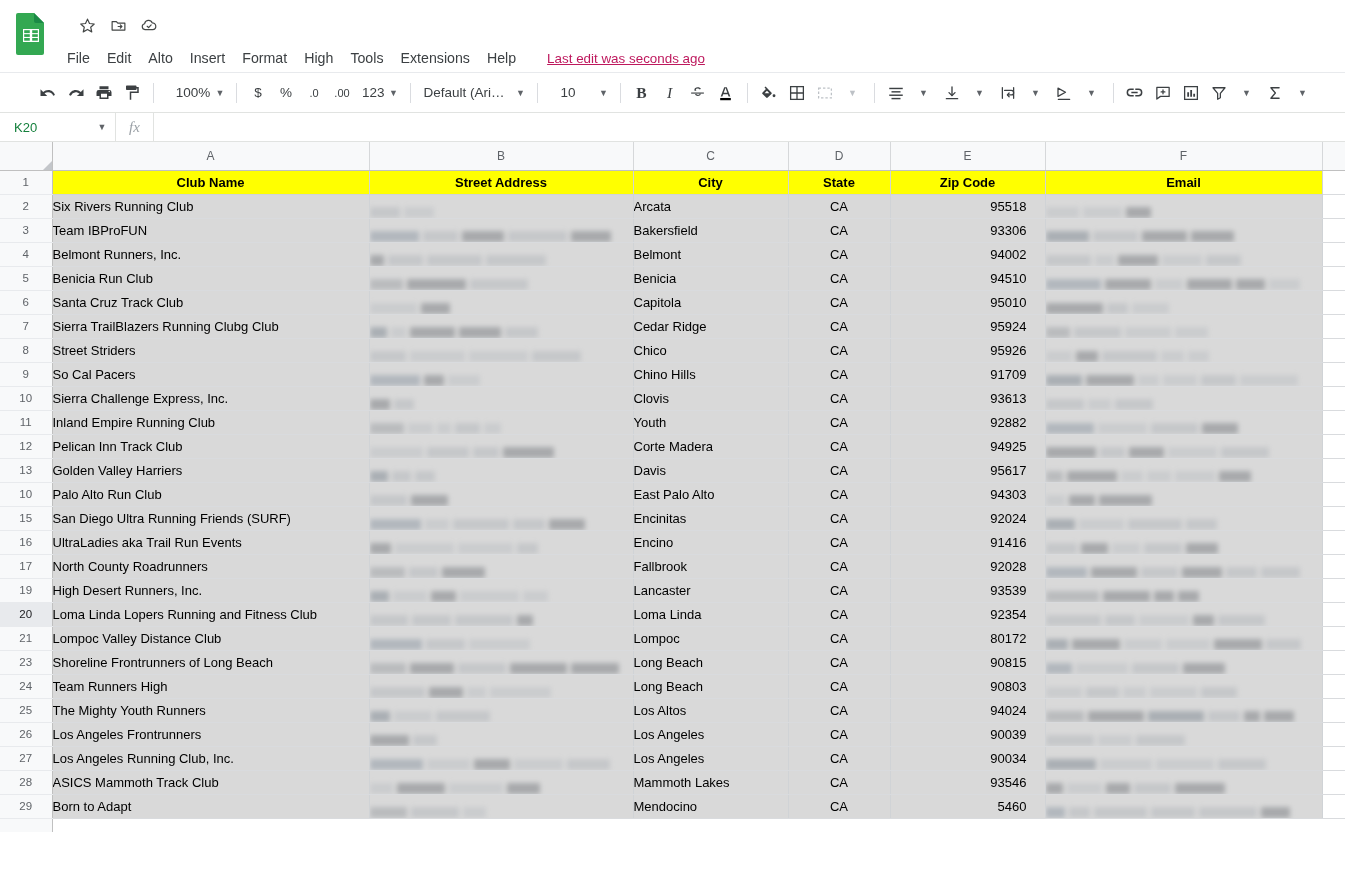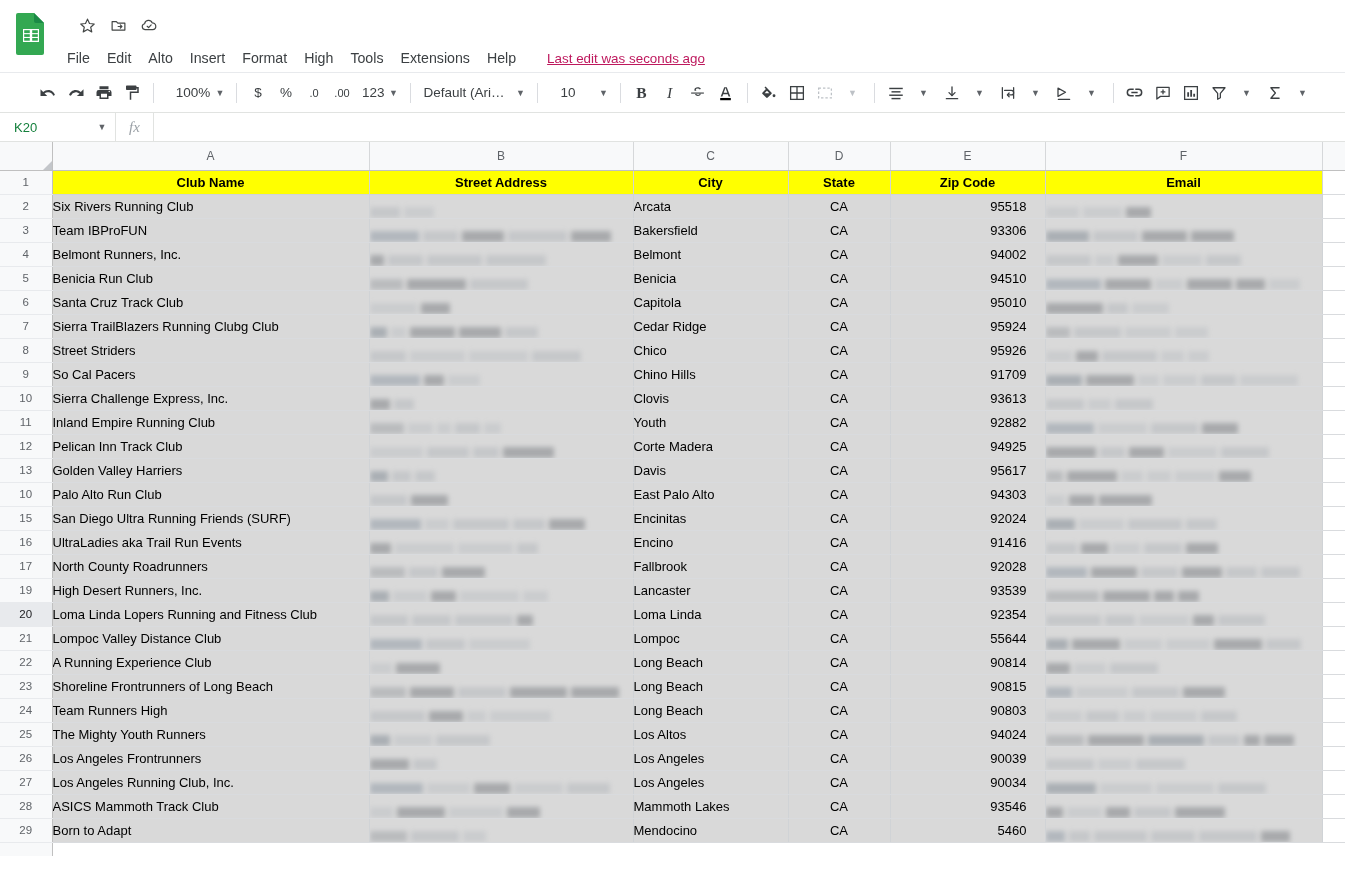--- a/index.html
+++ b/index.html
@@ -772,32 +772,22 @@
           <td class="cell num">92354</td>
           <td class="cell"><span class="blur"><span style="width:55px;background:#babdc1"></span><span style="width:30px;background:#babdc1"></span><span style="width:50px;background:#c2c5c8"></span><span style="width:21px;background:#8a8d91"></span><span style="width:47px;background:#babdc1"></span></span></td>
           <td class="cell empty-right"></td>
         </tr>
         <tr>
           <td class="rowhead">21</td>
           <td class="cell">Lompoc Valley Distance Club</td>
           <td class="cell"><span class="blur"><span style="width:52px;background:#9aa3ad"></span><span style="width:39px;background:#babdc1"></span><span style="width:61px;background:#c2c5c8"></span></span></td>
           <td class="cell">Lompoc</td>
           <td class="cell ctr">CA</td>
-          <td class="cell num">55644</td>
+          <td class="cell num">80172</td>
           <td class="cell"><span class="blur"><span style="width:22px;background:#8e969e"></span><span style="width:48px;background:#8a8d91"></span><span style="width:38px;background:#c2c5c8"></span><span style="width:44px;background:#c2c5c8"></span><span style="width:48px;background:#8a8d91"></span><span style="width:35px;background:#babdc1"></span></span></td>
-          <td class="cell empty-right"></td>
-        </tr>
-        <tr>
-          <td class="rowhead">22</td>
-          <td class="cell">A Running Experience Club</td>
-          <td class="cell"><span class="blur"><span style="width:22px;background:#c2c5c8"></span><span style="width:44px;background:#8a8d91"></span></span></td>
-          <td class="cell">Long Beach</td>
-          <td class="cell ctr">CA</td>
-          <td class="cell num">90814</td>
-          <td class="cell"><span class="blur"><span style="width:24px;background:#8a8d91"></span><span style="width:32px;background:#c2c5c8"></span><span style="width:48px;background:#babdc1"></span></span></td>
           <td class="cell empty-right"></td>
         </tr>
         <tr>
           <td class="rowhead">23</td>
           <td class="cell">Shoreline Frontrunners of Long Beach</td>
           <td class="cell"><span class="blur"><span style="width:36px;background:#a7aaae"></span><span style="width:44px;background:#8a8d91"></span><span style="width:48px;background:#babdc1"></span><span style="width:57px;background:#8a8d91"></span><span style="width:48px;background:#8a8d91"></span></span></td>
           <td class="cell">Long Beach</td>
           <td class="cell ctr">CA</td>
           <td class="cell num">90815</td>
           <td class="cell"><span class="blur"><span style="width:26px;background:#9aa3ad"></span><span style="width:52px;background:#c2c5c8"></span><span style="width:47px;background:#babdc1"></span><span style="width:42px;background:#8a8d91"></span></span></td>

